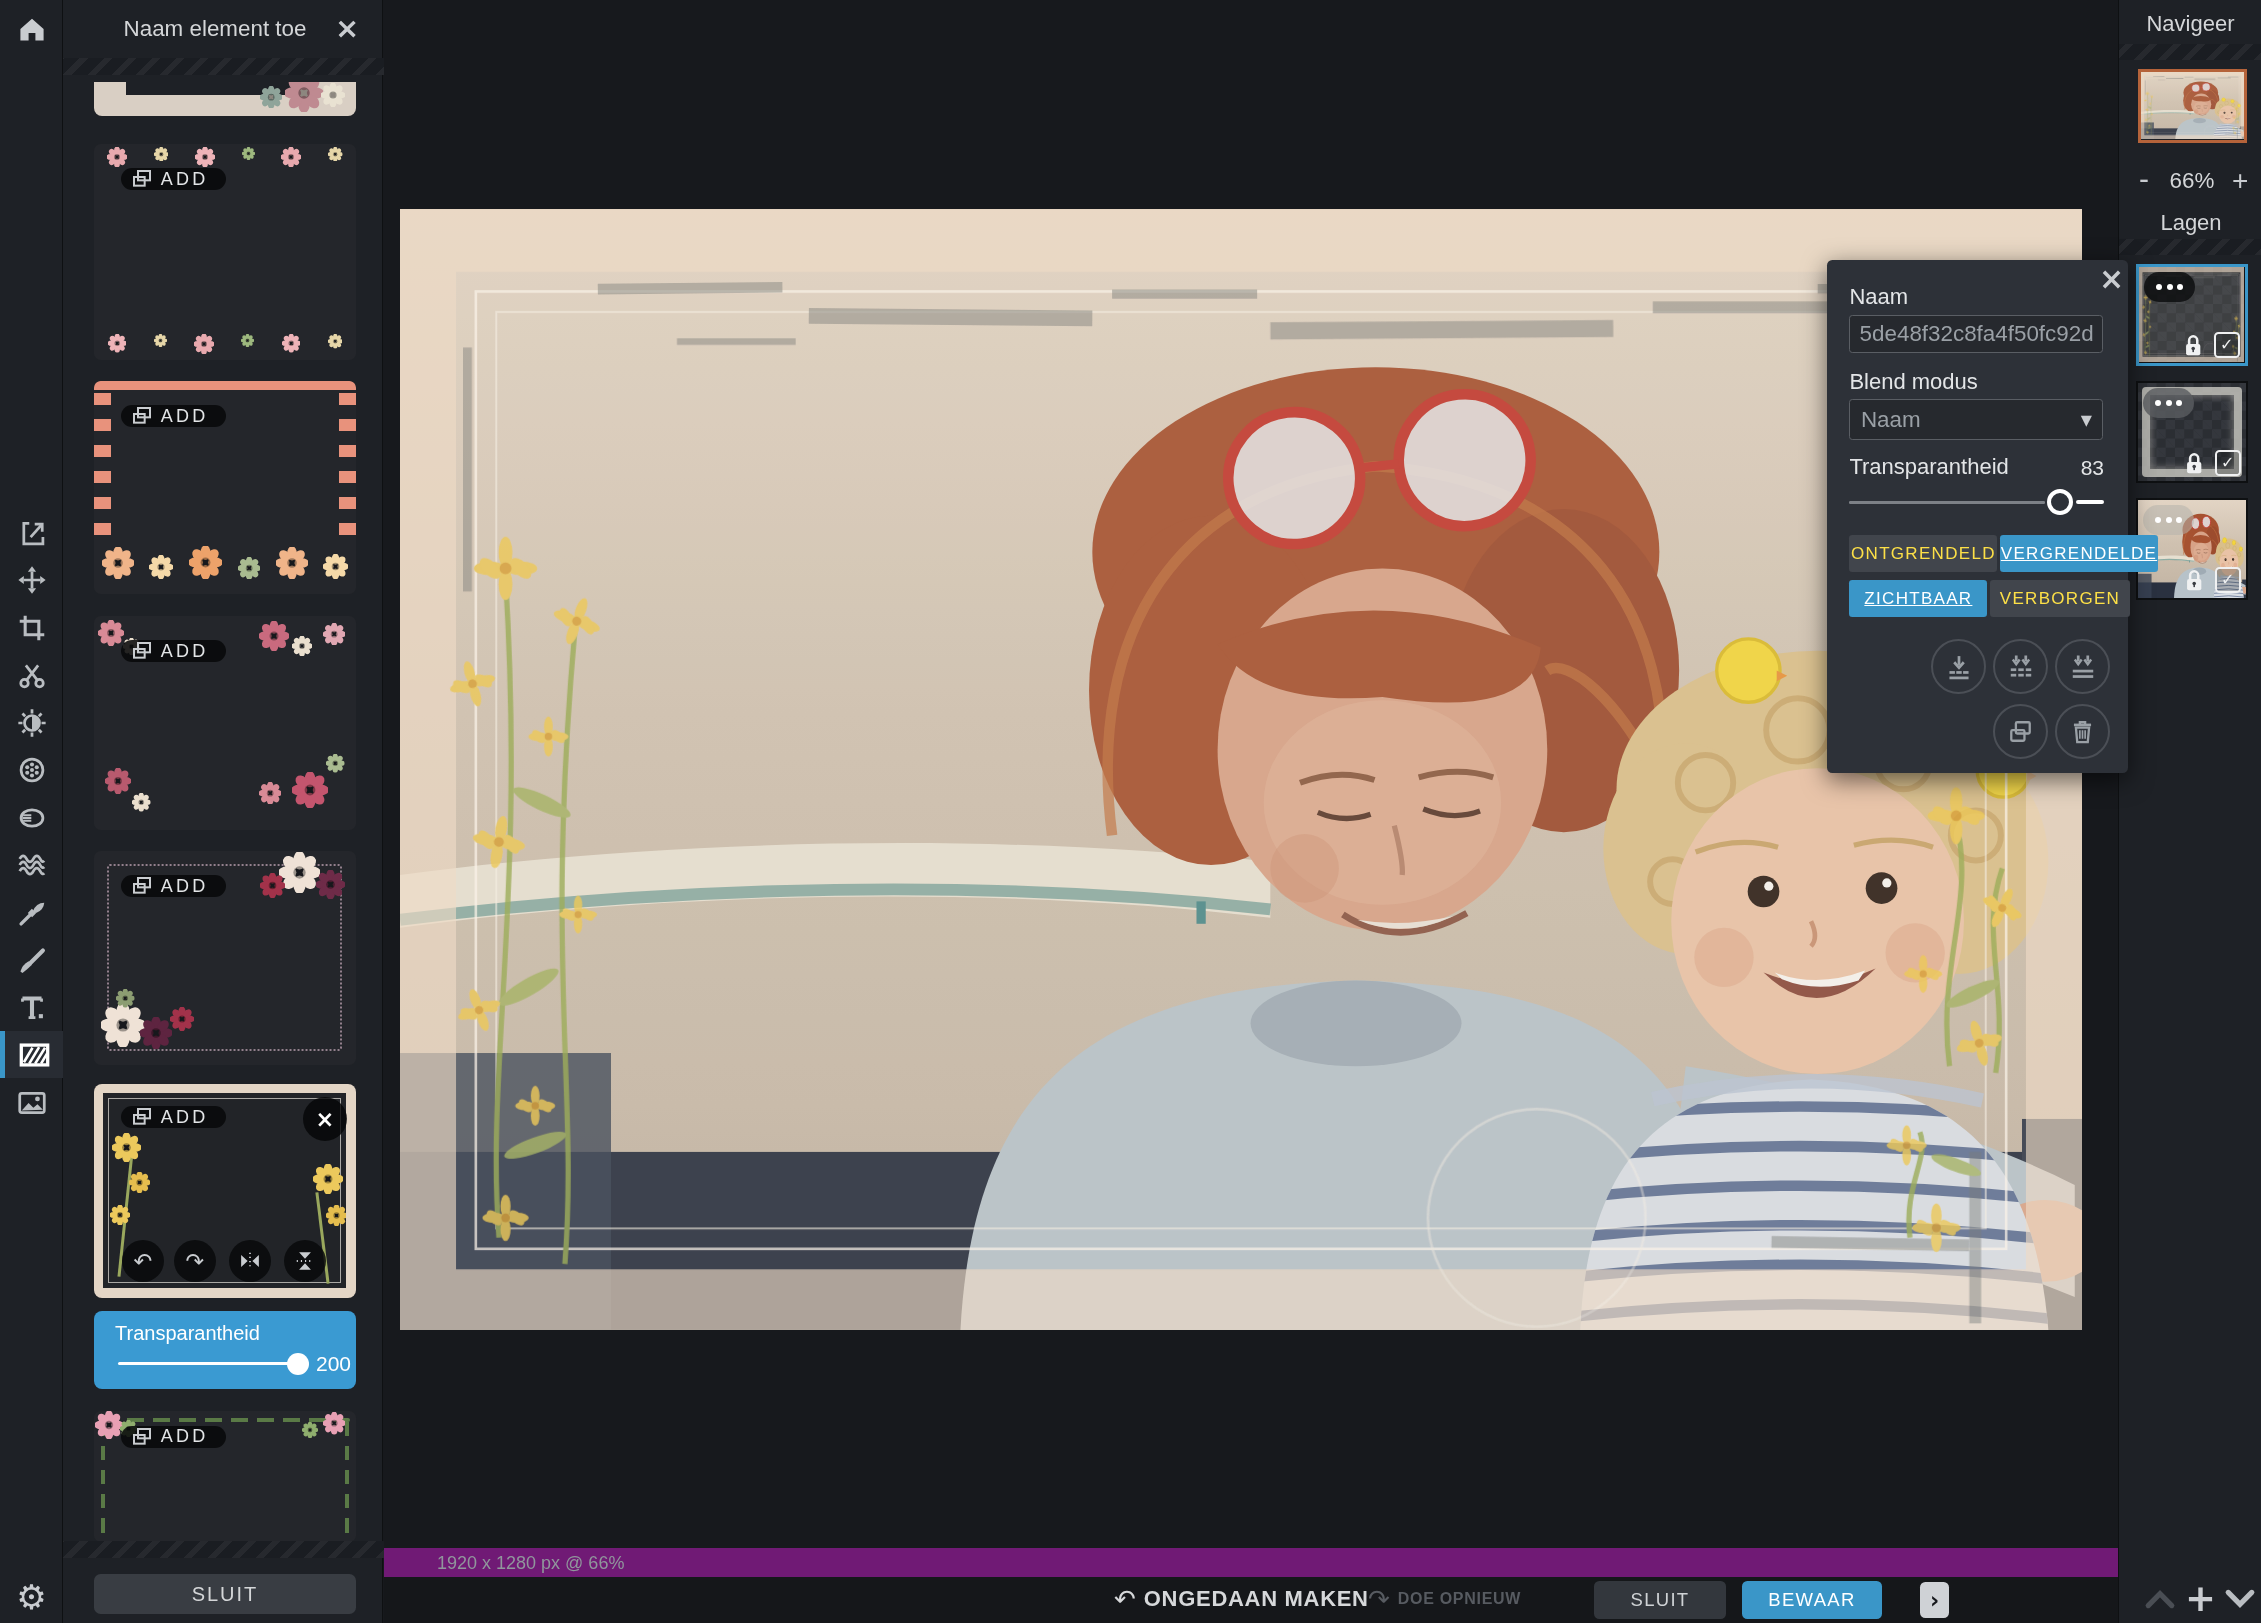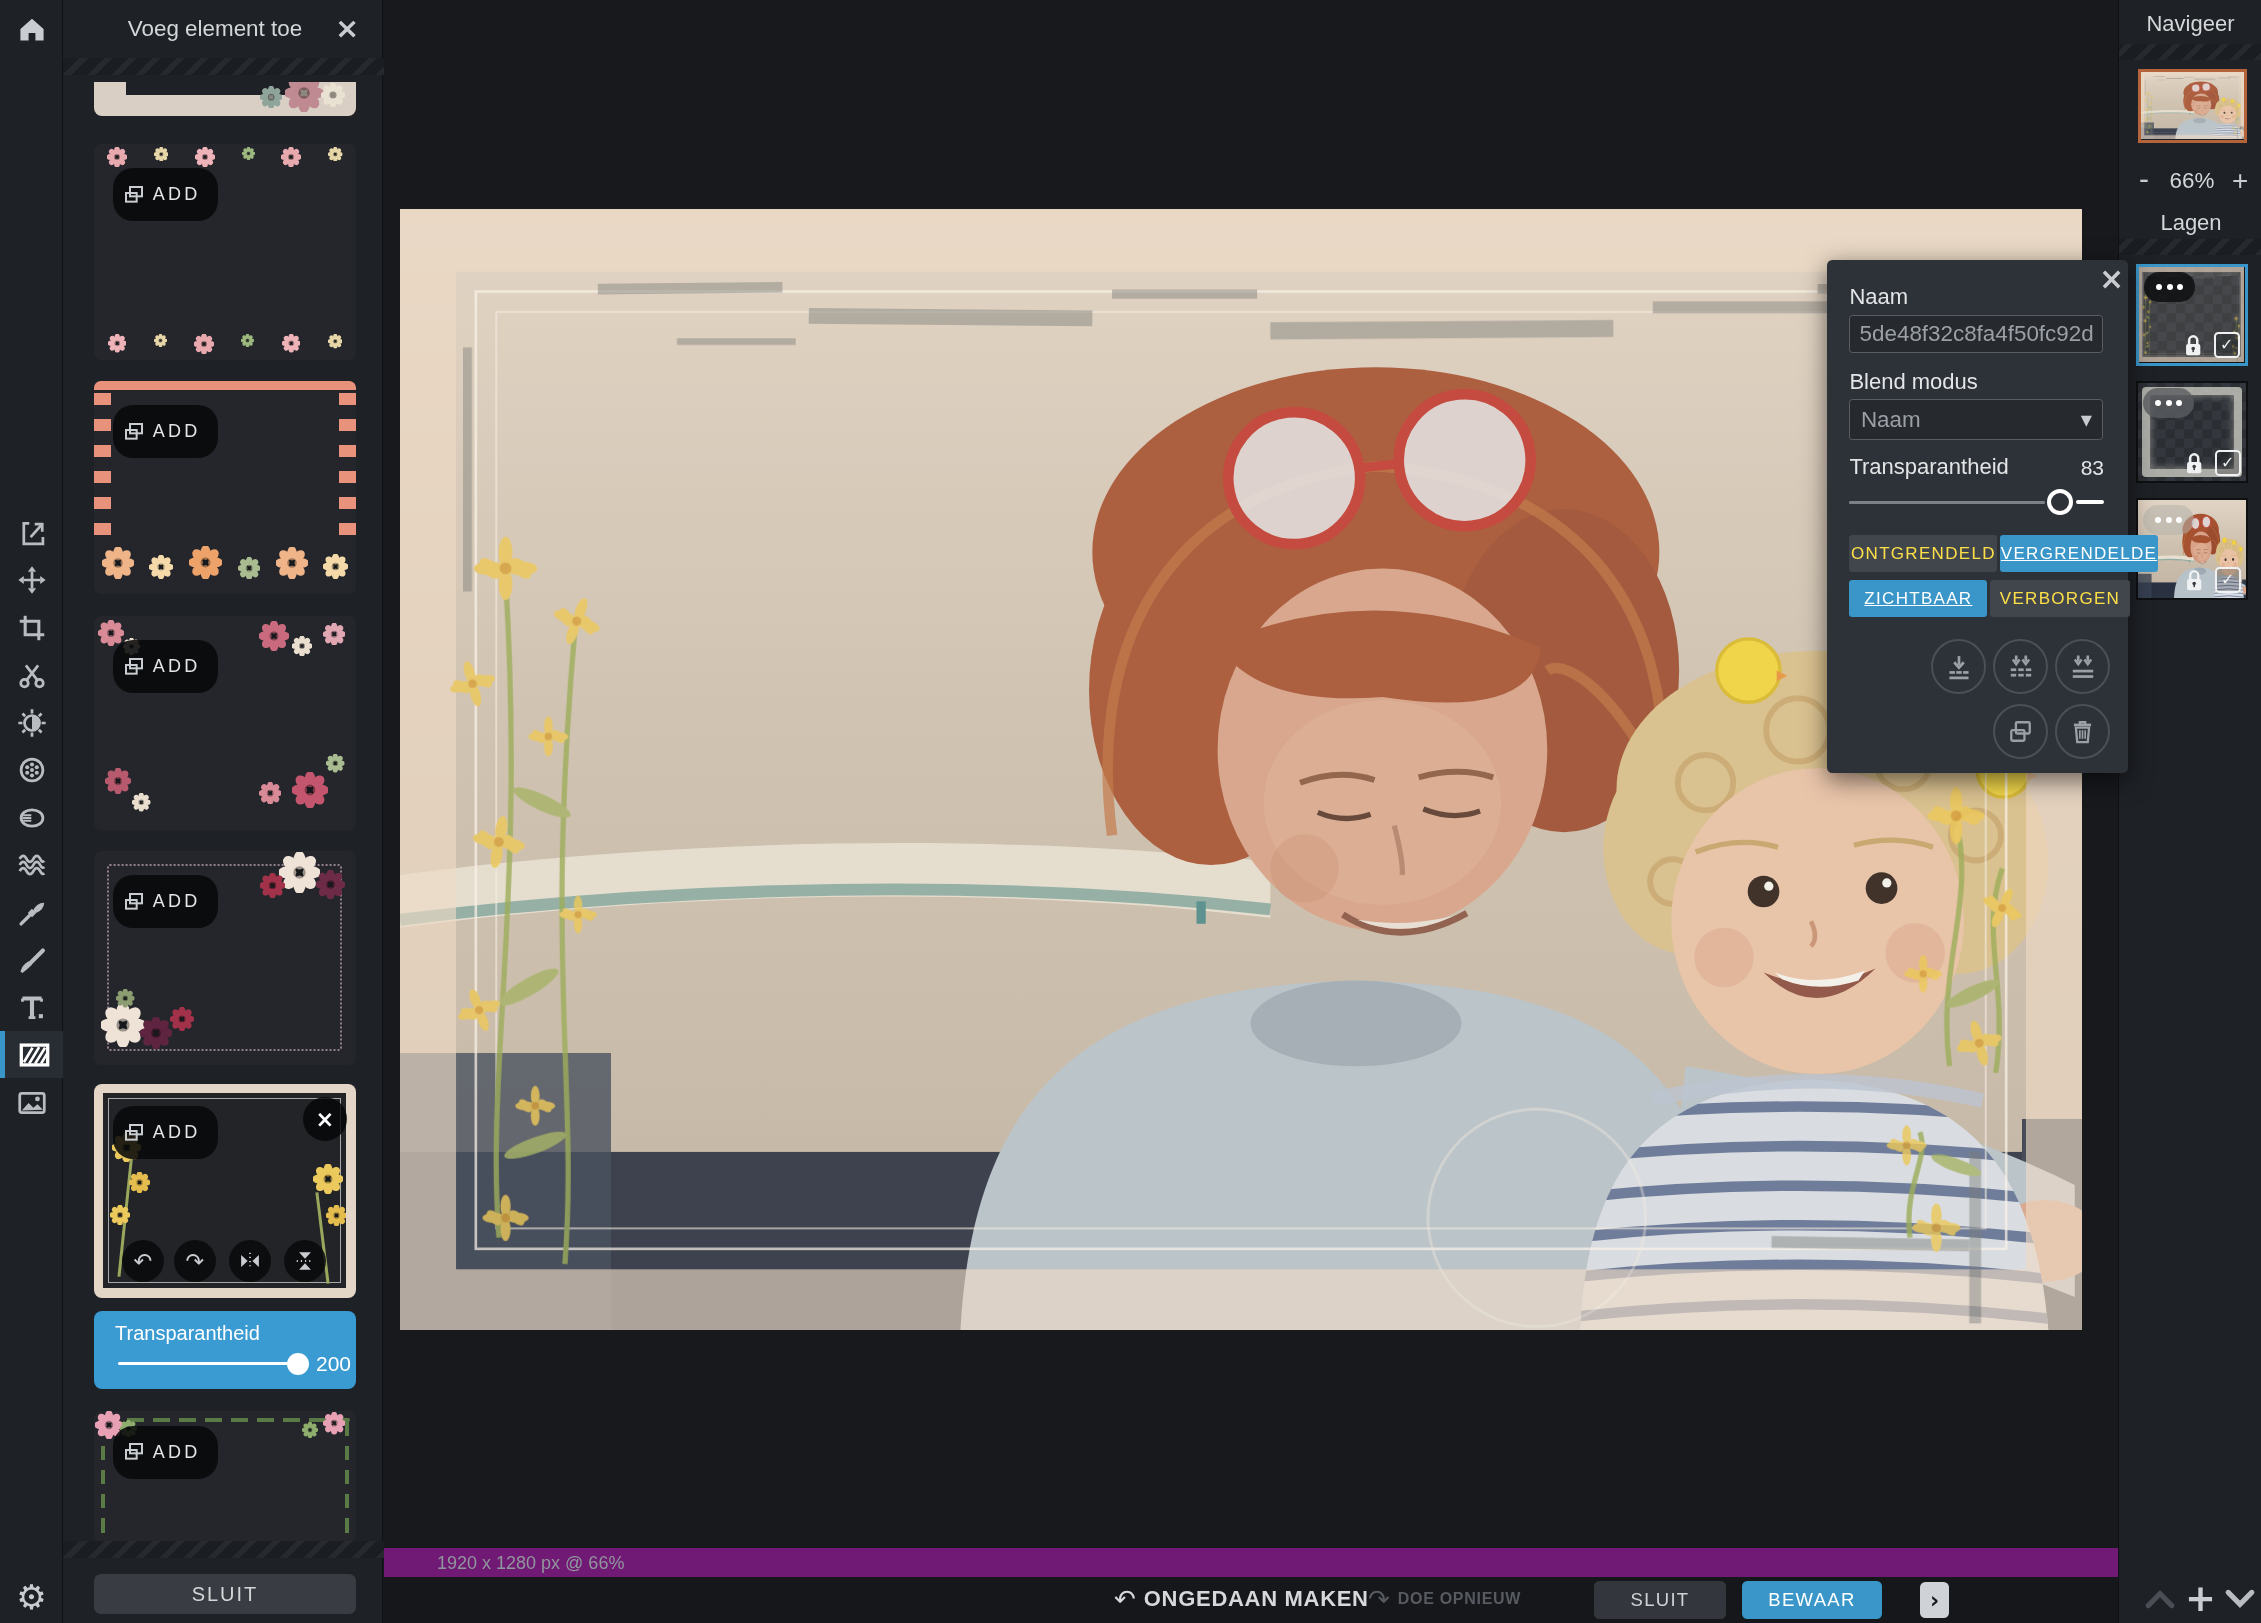--- a/index.html
+++ b/index.html
@@ -3,21 +3,21 @@
 <meta charset="utf-8">
 <style>
   * { margin:0; padding:0; box-sizing:border-box; }
   html,body { width:2261px; height:1623px; background:#17191d; font-family:"Liberation Sans","DejaVu Sans",sans-serif; overflow:hidden; }
   .abs { position:absolute; }
   .glyph { font-family:"DejaVu Sans",sans-serif; }
   .panel { background:#1e2126; }
   .hatch { background-color:#1a1d22; background-image:repeating-linear-gradient(315deg, rgba(255,255,255,0.055) 0 6px, transparent 6px 17px); }
   .sec-title { color:#d4d6d8; font-size:22px; text-align:center; }
   .thumb { background:#24262b; border-radius:6.6px; overflow:hidden; }
-  .addpill { position:absolute; left:19px; top:24px; height:53px; padding:0 17px 0 10.5px; background:rgba(8,9,10,0.88); border-radius:20px; display:flex; align-items:center; gap:9.2px; color:#e3e5e7; font-size:18px; letter-spacing:3.3px; }
+  .addpill { position:absolute; left:27px; top:24px; height:22px; padding:0 17px 0 10.5px; background:rgba(8,9,10,0.88); border-radius:20px; display:flex; align-items:center; gap:9.2px; color:#e3e5e7; font-size:18px; letter-spacing:3.3px; }
   .xcircle { position:absolute; width:44px; height:44px; border-radius:50%; background:rgba(5,6,7,0.82); color:#fff; display:flex; align-items:center; justify-content:center; font-size:22.4px; font-weight:bold; }
   .ctl-circle { position:absolute; width:42px; height:42px; border-radius:50%; background:rgba(8,9,10,0.85); display:flex; align-items:center; justify-content:center; color:#c9ccd0; }
   .checker { background-color:#2b2e33; background-image:
       linear-gradient(45deg,#34373d 25%,transparent 25%,transparent 75%,#34373d 75%),
       linear-gradient(45deg,#34373d 25%,transparent 25%,transparent 75%,#34373d 75%);
       background-size:18.5px 18.5px; background-position:0 0,9.2px 9.2px; }
   .layer-pill { position:absolute; left:5.3px; top:5.3px; width:51px; height:30px; background:rgba(10,11,12,0.8); border-radius:16px; display:flex; align-items:center; justify-content:center; gap:4.6px; }
   .dot { width:6px; height:6px; border-radius:50%; background:#fff; }
   .lcheck { position:absolute; right:5.3px; bottom:5.3px; width:26px; height:26px; border:2.6px solid #f0f1f2; border-radius:4.6px; color:#f0f1f2; font-size:16px; font-weight:bold; display:flex; align-items:center; justify-content:center; background:rgba(20,22,25,0.25); }
   .llock { position:absolute; right:41px; bottom:5.3px; }
@@ -171,21 +171,21 @@
       </svg>
   </div>
 
   <div class="abs tbtn" style="left:0;top:1573px;width:63px;height:47px">
     <span class="glyph" style="font-size:34px;color:#c9ccd0">⚙</span>
   </div>
 </div>
 
 <div class="abs panel" style="left:63px;top:0;width:320px;height:1623px;border-right:1.3px solid #0e1012;z-index:3">
   <div class="abs" style="left:0;top:0;width:320px;height:58px">
-    <div class="abs sec-title" style="left:40px;top:16px;width:224px;font-size:22.4px">Voeg element toe</div>
+    <div class="abs sec-title" style="left:40px;top:16px;width:224px;font-size:22.4px">Naam element toe</div>
     <div class="abs glyph" style="left:272px;top:10.5px;font-size:29px;color:#c9ccd0;font-weight:bold">×</div>
   </div>
   <div class="abs hatch" style="left:-63px;top:58px;width:384px;height:17px"></div>
 
   <div class="abs" style="left:31px;top:82px;width:262px;height:34px;background:#d9cfc4;border-radius:0 0 8px 8px;overflow:hidden">
     <div class="abs" style="left:32px;top:-12px;width:165px;height:25px;background:#1e2126"></div>
     <svg class="fl" style="left:191px;top:-8px;color:#bf8a91" width="38" height="38" viewBox="0 0 58 58">
         <use href="#sym-flower"></use>
       </svg>
     <svg class="fl" style="left:227px;top:1.3px;color:#e9e2d2" width="24" height="24" viewBox="0 0 36 36">

